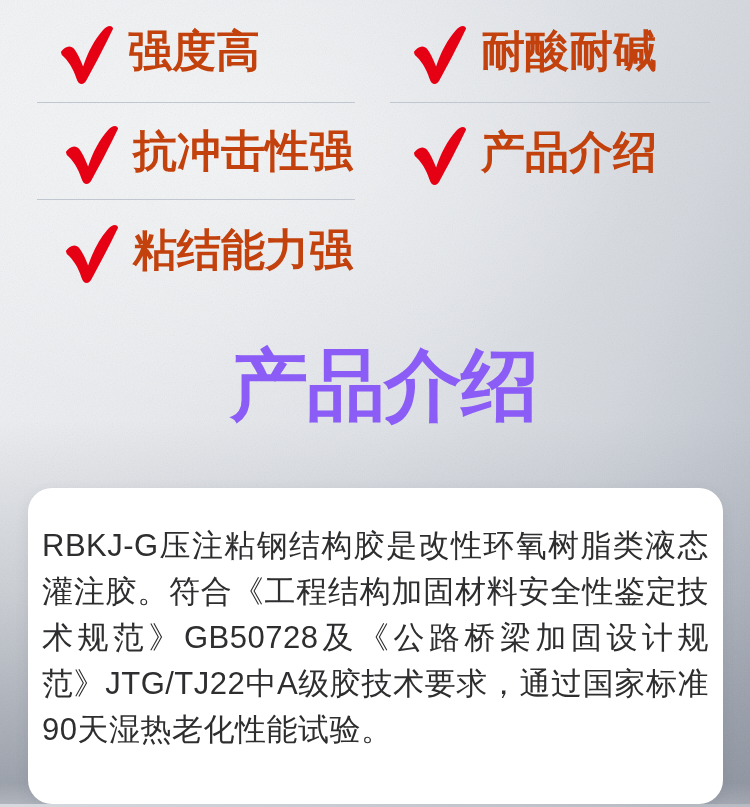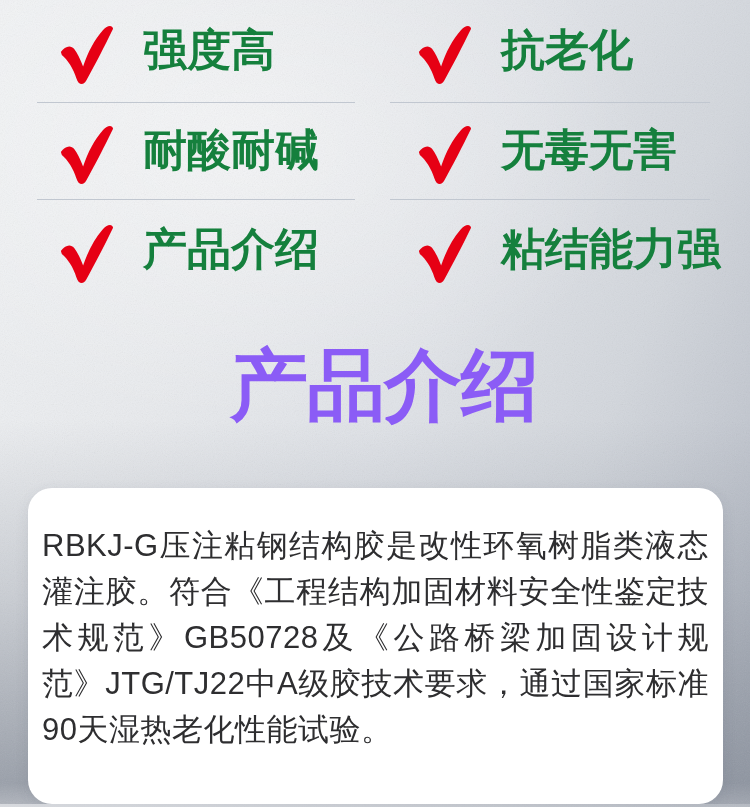--- a/index.html
+++ b/index.html
@@ -26,23 +26,23 @@
     column-gap:35px;
   }
   .feature{
     display:flex;align-items:center;
   }
   .feature.has-divider{border-bottom:1px solid #c1c7d0;}
   .feature .chk{flex:0 0 auto;margin-top:6px;}
   .feature.col-left{padding-left:20px;}
   .feature.col-right{padding-left:25px;}
   .feature-label{
-    margin-left:28px;
-    font-size:44px;font-weight:800;color:#15803d;
-    letter-spacing:0px;white-space:nowrap;line-height:1;font-family:Liberation Serif, serif;
+    margin-left:13px;
+    font-size:44px;font-weight:800;color:#c2410c;
+    letter-spacing:0px;white-space:nowrap;line-height:1;
   }
 
   .section-title{
     position:absolute;left:9px;top:342px;width:750px;
     text-align:center;
     font-size:78px;font-weight:900;color:#8b5cf6;
     letter-spacing:-1px;line-height:1.12;
   }
 
   .intro-card{
@@ -79,39 +79,33 @@
 
 <div class="features">
 
   <div class="feature col-left has-divider">
     <svg class="chk" width="58" height="62" viewBox="0 0 60 64">
       <path fill="#e60014" d="M4,30 C8,24 14,22 18,27 C21,31 24,37 27,45 C32,30 39,17 47,8 C51,3 57,1 58,6 L51,20 C44,34 36,49 30,60 C27,65 22,64 20,57 C17,47 11,38 5,33 Z"></path>
     </svg>
     <span class="feature-label">强度高</span>
   </div>
 
-  <div class="feature col-right has-divider">
-    <svg class="chk" width="58" height="62" viewBox="0 0 60 64">
-      <path fill="#e60014" d="M4,30 C8,24 14,22 18,27 C21,31 24,37 27,45 C32,30 39,17 47,8 C51,3 57,1 58,6 L51,20 C44,34 36,49 30,60 C27,65 22,64 20,57 C17,47 11,38 5,33 Z"></path>
-    </svg>
-    <span class="feature-label">抗老化</span>
-  </div>
 
   <div class="feature col-left has-divider">
     <svg class="chk" width="58" height="62" viewBox="0 0 60 64">
       <path fill="#e60014" d="M4,30 C8,24 14,22 18,27 C21,31 24,37 27,45 C32,30 39,17 47,8 C51,3 57,1 58,6 L51,20 C44,34 36,49 30,60 C27,65 22,64 20,57 C17,47 11,38 5,33 Z"></path>
     </svg>
     <span class="feature-label">耐酸耐碱</span>
   </div>
 
   <div class="feature col-right has-divider">
     <svg class="chk" width="58" height="62" viewBox="0 0 60 64">
       <path fill="#e60014" d="M4,30 C8,24 14,22 18,27 C21,31 24,37 27,45 C32,30 39,17 47,8 C51,3 57,1 58,6 L51,20 C44,34 36,49 30,60 C27,65 22,64 20,57 C17,47 11,38 5,33 Z"></path>
     </svg>
-    <span class="feature-label">无毒无害</span>
+    <span class="feature-label">抗冲击性强</span>
   </div>
 
   <div class="feature col-left">
     <svg class="chk" width="58" height="62" viewBox="0 0 60 64">
       <path fill="#e60014" d="M4,30 C8,24 14,22 18,27 C21,31 24,37 27,45 C32,30 39,17 47,8 C51,3 57,1 58,6 L51,20 C44,34 36,49 30,60 C27,65 22,64 20,57 C17,47 11,38 5,33 Z"></path>
     </svg>
     <span class="feature-label">产品介绍</span>
   </div>
 
   <div class="feature col-right">

